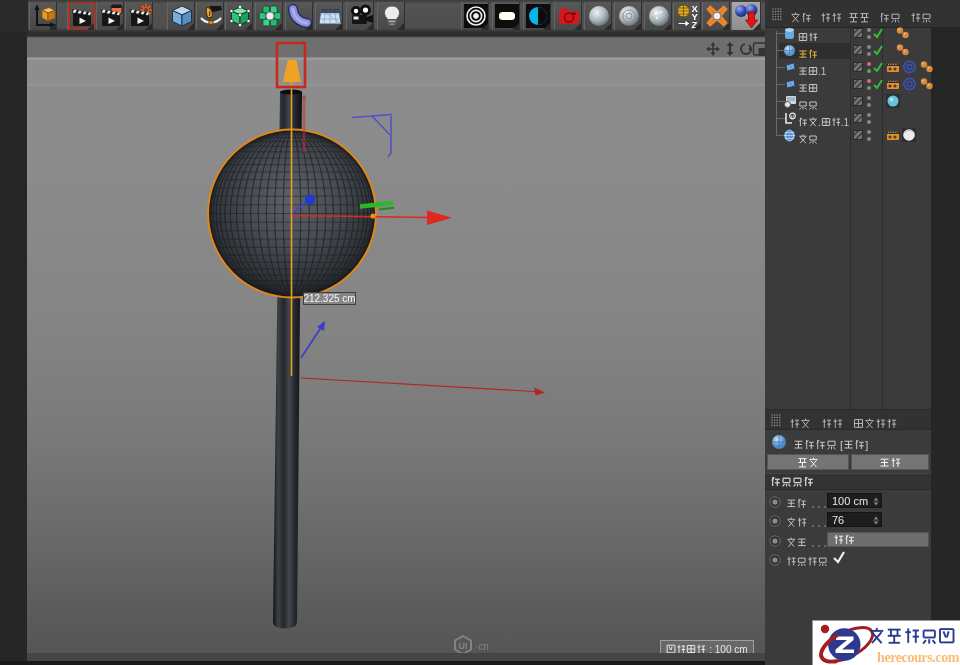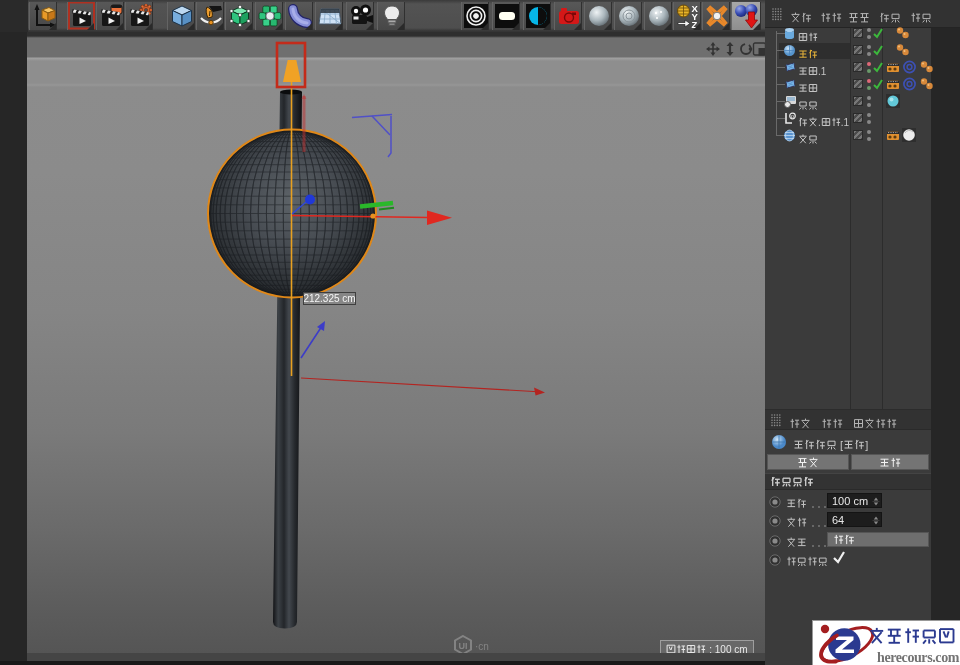--- a/index.html
+++ b/index.html
@@ -1066,21 +1066,21 @@
         <line x1="18.2" y1="2.1" x2="18.2" y2="9.5" stroke="#c0c0c0" stroke-width="1.0"></line>
         <line x1="16.2" y1="5.8" x2="20.1" y2="5.8" stroke="#c0c0c0" stroke-width="1.0"></line>
       </svg>
     </span></div>
 <div class="abs" style="left:811.0px;top:516px;width:18px;height:8px;"><svg width="18" height="8">
       <circle cx="2" cy="4" r="1" fill="#777"></circle>
       <circle cx="8" cy="4" r="1" fill="#777"></circle>
       <circle cx="14" cy="4" r="1" fill="#777"></circle>
     </svg></div>
 <div class="abs" style="left:827px;top:512px;width:55px;height:15px;background:#1d1d1d;border:1px solid #141414;display:flex;align-items:center;padding-left:4px">
-    <span style="font:11px 'Liberation Sans';color:#e8e8e8">64</span>
+    <span style="font:11px 'Liberation Sans';color:#e8e8e8">76</span>
   </div>
 <div class="abs" style="left:871px;top:513px;width:10px;height:13px;"><svg width="10" height="13">
       <path d="M5 2.5 L2.8 5.5 L7.2 5.5 Z M5 10.5 L2.8 7.5 L7.2 7.5 Z" fill="#8a8a8a"></path>
       <line x1="1.5" y1="6.5" x2="8.5" y2="6.5" stroke="#3a3a3a"></line>
     </svg></div>
 <div class="abs" style="left:769px;top:533px;width:12px;height:12px;"><svg width="12" height="12">
       <circle cx="6" cy="6" r="5.2" fill="#303030" stroke="#6a6a6a"></circle>
       <circle cx="6" cy="6" r="2.6" fill="#8a8a8a"></circle>
     </svg></div>
 <div class="abs" style="left:786px;top:533px;width:60px;height:11px;"><span style="display:inline-flex;align-items:center">
@@ -1186,12 +1186,12 @@
         <line x1="61.2" y1="12.2" x2="61.2" y2="16.6" stroke="#2b3a90" stroke-width="1.9"></line>
         <line x1="64.5" y1="13.1" x2="67.4" y2="16.6" stroke="#2b3a90" stroke-width="1.9"></line>
         <line x1="72.0" y1="2.1" x2="85.5" y2="2.1" stroke="#2b3a90" stroke-width="1.9"></line>
         <line x1="72.0" y1="2.1" x2="72.0" y2="15.4" stroke="#2b3a90" stroke-width="1.9"></line>
         <line x1="85.5" y1="2.1" x2="85.5" y2="15.4" stroke="#2b3a90" stroke-width="1.9"></line>
         <line x1="75.5" y1="4.4" x2="77.9" y2="10.5" stroke="#2b3a90" stroke-width="1.9"></line>
         <line x1="80.7" y1="4.4" x2="78.8" y2="10.5" stroke="#2b3a90" stroke-width="1.9"></line>
         <line x1="72.0" y1="15.4" x2="85.5" y2="15.4" stroke="#2b3a90" stroke-width="1.9"></line>
       </svg>
     </span></div>
-<div class="abs" style="left:877px;top:648px;width:80px;height:14px;"><span style="font:bold 14px 'Liberation Serif',serif;color:#737373;letter-spacing:-.4px">herecours.com</span></div>
+<div class="abs" style="left:877px;top:648px;width:80px;height:14px;"><span style="font:bold 14px 'Liberation Serif',serif;color:#fdba74;letter-spacing:-.4px">herecours.com</span></div>
 </body></html>

